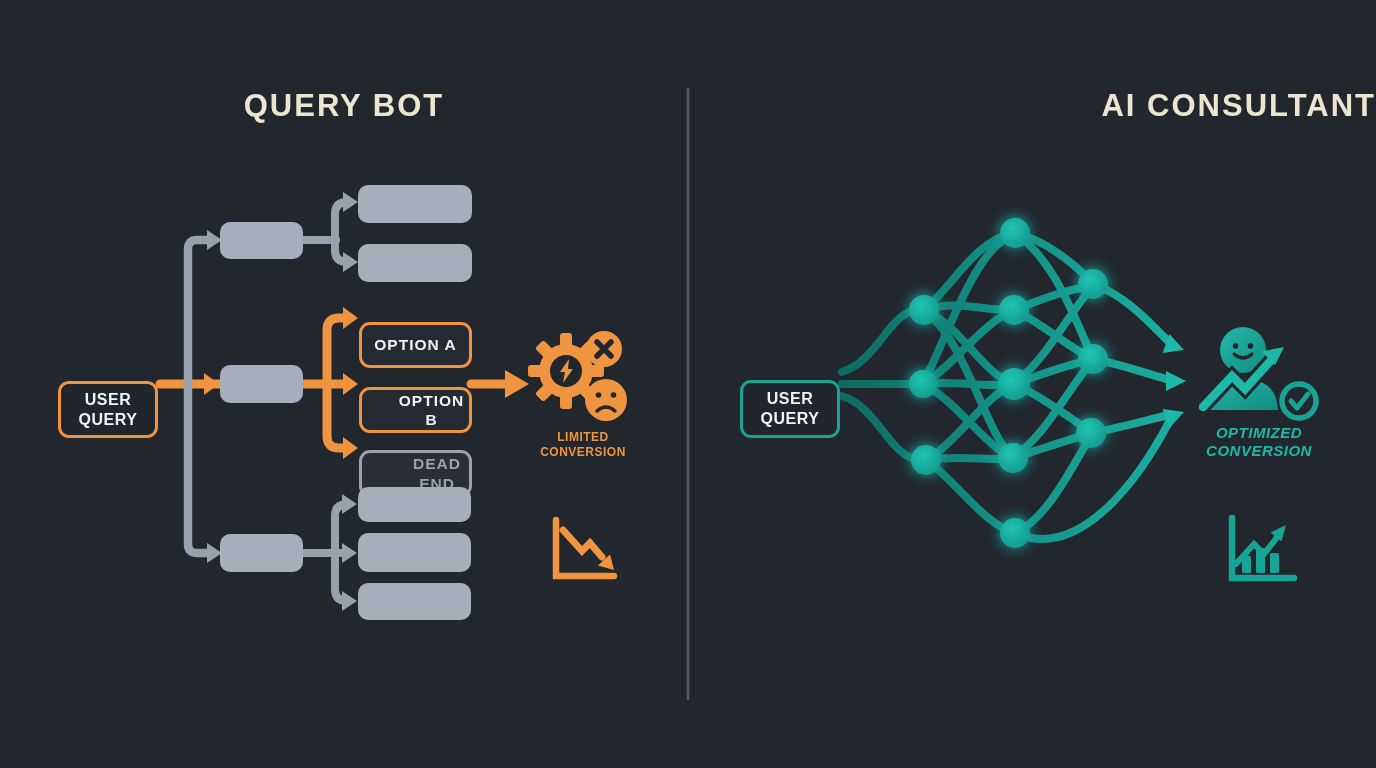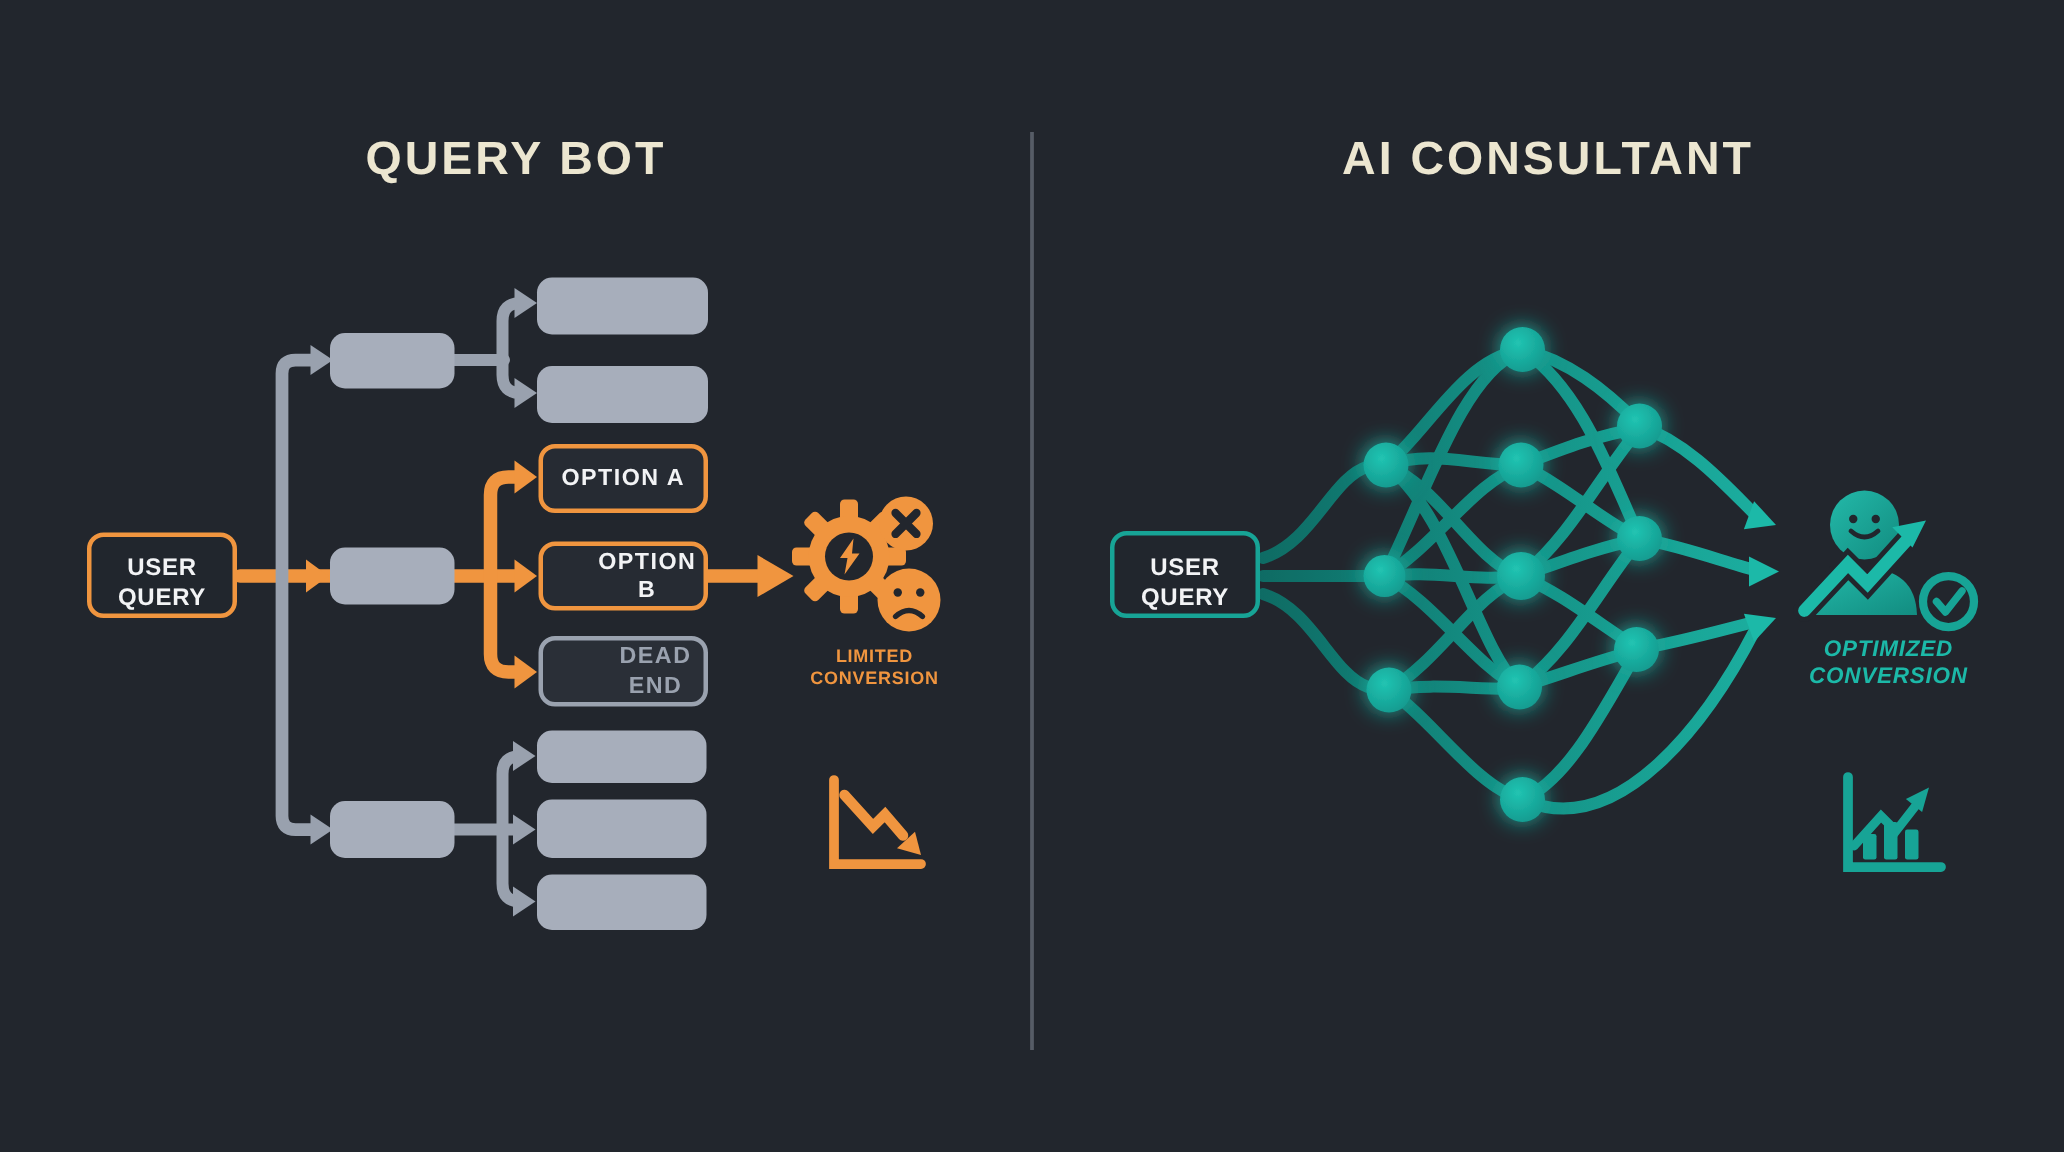--- a/index.html
+++ b/index.html
@@ -8,25 +8,25 @@
     --divider:#565c66; --box-fill:#21262d; --text-white:#f2f3f5; --muted-gray:#9aa2af;
   }
   html,body{margin:0;padding:0;background:#14161a;}
   *{box-sizing:border-box;}
   .stage{position:relative;width:1376px;height:768px;background:var(--background);
     overflow:hidden;font-family:"Liberation Sans",sans-serif;}
   .layer{position:absolute;left:0;top:0;}
   .panel-title{position:absolute;top:88px;font-size:31px;font-weight:700;letter-spacing:2px;
     color:var(--title);text-align:center;width:688px;}
   .panel-title.left{left:0;}
-  .panel-title.right{left:688px;}
+  .panel-title.right{left:688px;text-align:right;}
   .node-box{position:absolute;border-radius:11px;display:flex;flex-direction:column;
     align-items:center;justify-content:center;text-align:center;
-    font-weight:700;color:var(--text-white);line-height:1.25;}
-  .query-box{background:var(--box-fill);font-size:16px;letter-spacing:.5px;justify-content:flex-end;}
+    font-weight:700;color:var(--text-white);line-height:1.25;margin-top:26px;}
+  .query-box{background:var(--box-fill);font-size:16px;letter-spacing:.5px;}
   .query-box.orange{border:3.5px solid var(--orange);}
   .query-box.teal{border:3px solid var(--teal);}
   .option-box{background:#262b33;border:3px solid var(--orange);font-size:15.5px;letter-spacing:1px;}
   .deadend-box{background:#2a2f37;border:3px solid var(--muted-gray);color:var(--muted-gray);
     font-size:15.5px;letter-spacing:1px;}
   .gray-box{position:absolute;background:var(--gray-box);border-radius:10px;}
   .outcome-label{position:absolute;font-weight:700;text-align:center;line-height:1.22;}
   .outcome-label.orange{color:var(--orange);font-size:12px;letter-spacing:.5px;}
   .outcome-label.teal{color:var(--teal-bright);font-size:15px;letter-spacing:.5px;}
 </style>

